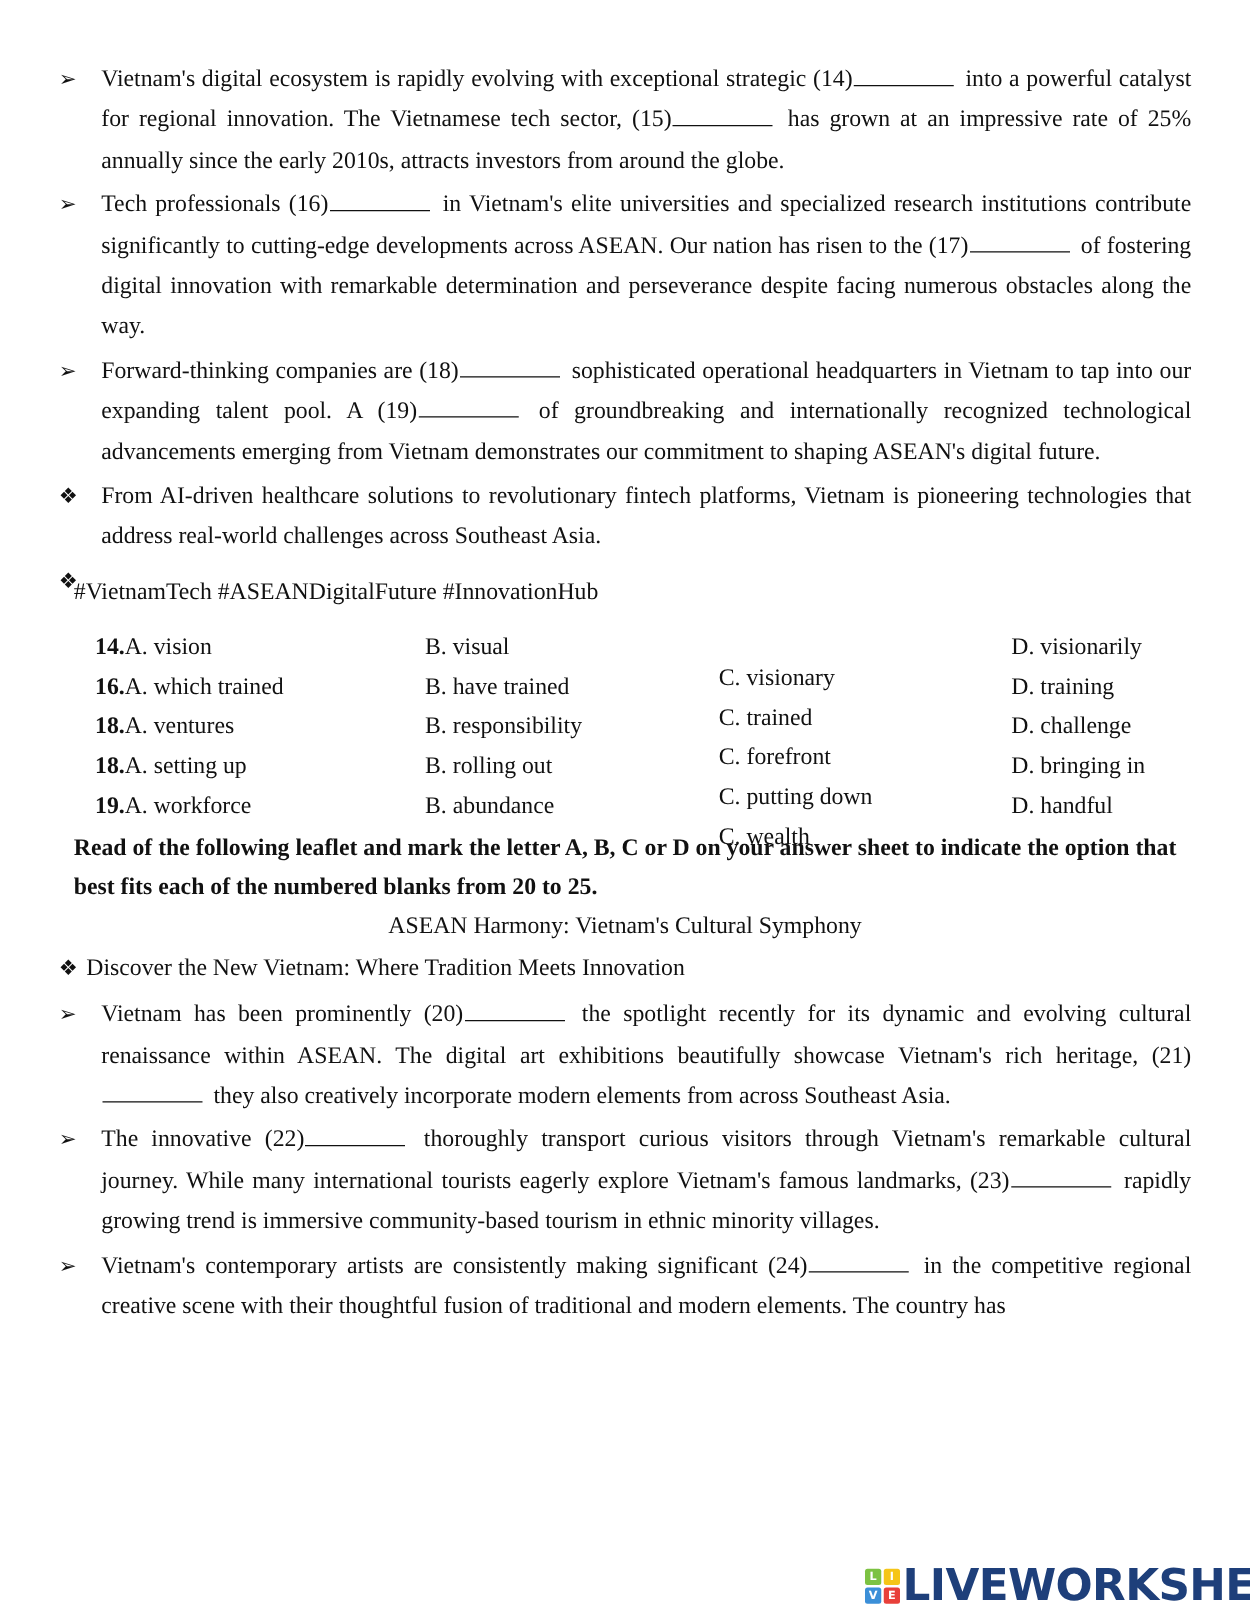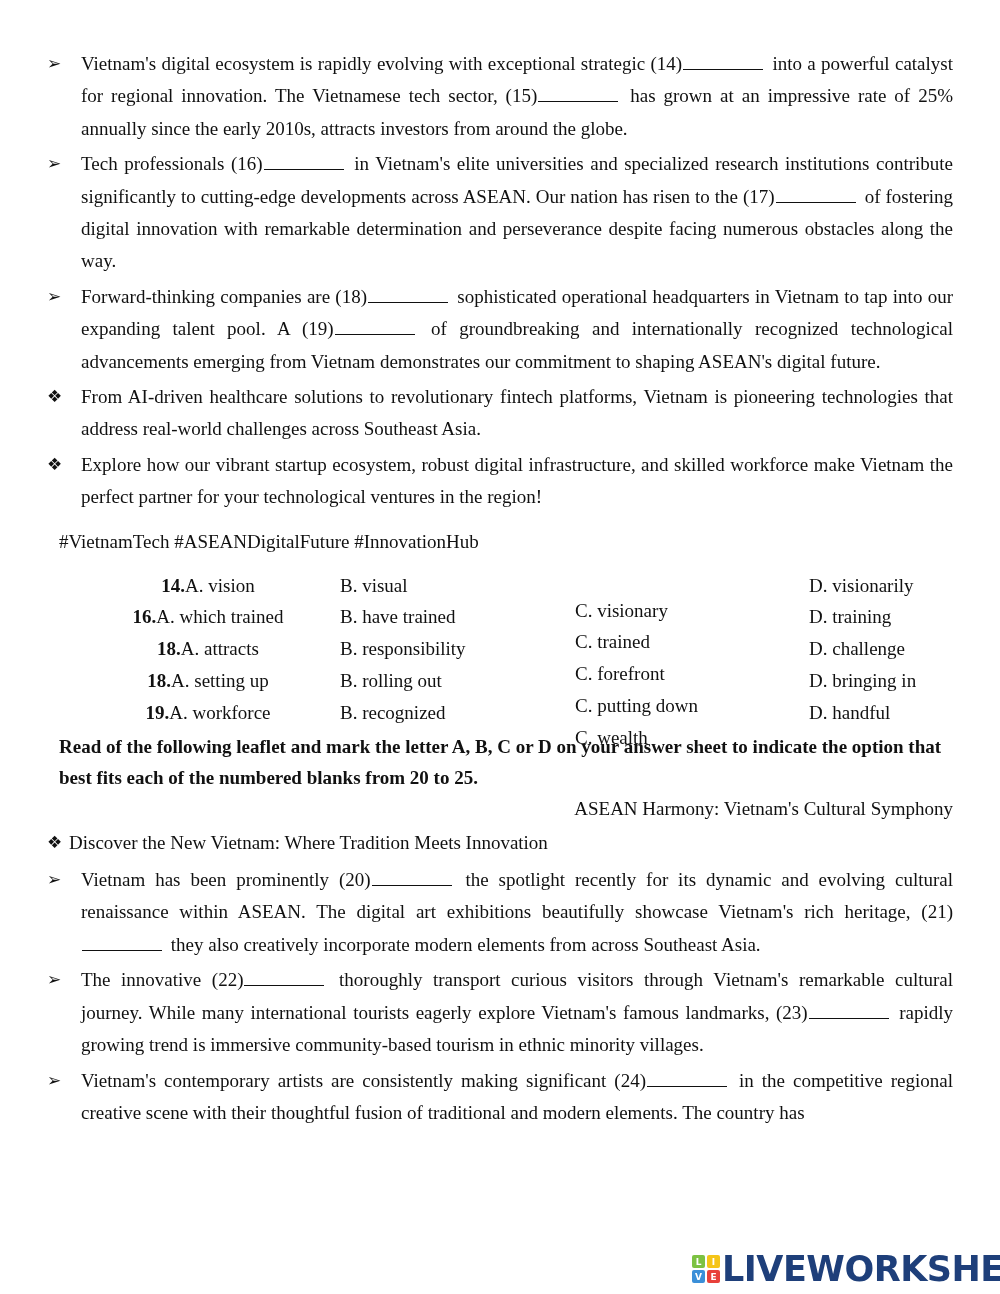--- a/index.html
+++ b/index.html
@@ -17,26 +17,26 @@
     position: absolute; left: 0; top: 0; width: 24px; display: inline-block;
     font-size: 17px;
   }
   .blank {
     display: inline-block; width: 80px; border-bottom: 1.4px solid #111;
     height: 16px; vertical-align: baseline; margin: 0 4px 0 1px;
   }
   .hashtags { line-height: 32px; margin: 12px; }
   .options { margin: 0 0 0 29px; }
   .opt-row { display: flex; height: 31.8px; line-height: 31.8px; }
-  .opt-row .c1 { width: 264px; text-align: center; }
+  .opt-row .c1 { width: 264px; }
   .opt-row .c2 { width: 235px; }
   .opt-row .c3 { width: 234px; margin-top: 25px; }
   .opt-row .num { font-weight: bold; }
   .instruction { font-weight: bold; line-height: 31px; margin: 2px 0 0 12px; }
-  .leaflet-title { text-align: right; line-height: 32px; margin: 0 0 2px 0; }
+  .leaflet-title { text-align: center; line-height: 32px; margin: 0 0 2px 0; }
   .logo {
     position: absolute; left: 692px; top: 1253px; height: 32px;
     display: flex; align-items: center;
   }
   .logo-grid {
     display: grid; grid-template-columns: 13px 13px; grid-template-rows: 13px 13px;
     gap: 2px; margin-right: 2px;
   }
   .logo-grid span {
     display: flex; align-items: center; justify-content: center;
@@ -51,53 +51,53 @@
 </head>
 <body>
 
 <div class="page">
 
   <div id="sec1">
       <div class="para"><span class="bullet">➢</span><span>Vietnam's digital ecosystem is rapidly evolving with exceptional strategic (14)</span><span class="blank"></span><span> into a powerful catalyst for regional innovation. The Vietnamese tech sector, (15)</span><span class="blank"></span><span> has grown at an impressive rate of 25% annually since the early 2010s, attracts investors from around the globe.</span></div>
       <div class="para"><span class="bullet">➢</span><span>Tech professionals (16)</span><span class="blank"></span><span> in Vietnam's elite universities and specialized research institutions contribute significantly to cutting-edge developments across ASEAN. Our nation has risen to the (17)</span><span class="blank"></span><span> of fostering digital innovation with remarkable determination and perseverance despite facing numerous obstacles along the way.</span></div>
       <div class="para"><span class="bullet">➢</span><span>Forward-thinking companies are (18)</span><span class="blank"></span><span> sophisticated operational headquarters in Vietnam to tap into our expanding talent pool. A (19)</span><span class="blank"></span><span> of groundbreaking and internationally recognized technological advancements emerging from Vietnam demonstrates our commitment to shaping ASEAN's digital future.</span></div>
       <div class="para"><span class="bullet">❖</span><span>From AI-driven healthcare solutions to revolutionary fintech platforms, Vietnam is pioneering technologies that address real-world challenges across Southeast Asia.</span></div>
-      <div class="para"><span class="bullet">❖</span><span>Explore how our vibrant startup ecosystem, robust digital infrastructure, and skilled workforce make Vietnam the perfect partner for your technological ventures in the region!</span></div>
+      <div class="para"><span class="bullet">❖</span></div>
     </div>
 
   <p class="hashtags">#VietnamTech #ASEANDigitalFuture #InnovationHub</p>
 
   <div class="options" id="options">
       <div class="opt-row">
         <div class="c1"><span class="num">14.</span><span>A. vision</span></div>
         <div class="c2"><span>B. visual</span></div>
         <div class="c3"><span>C. visionary</span></div>
         <div class="c4"><span>D. visionarily</span></div>
       </div>
       <div class="opt-row">
         <div class="c1"><span class="num">16.</span><span>A. which trained</span></div>
         <div class="c2"><span>B. have trained</span></div>
         <div class="c3"><span>C. trained</span></div>
         <div class="c4"><span>D. training</span></div>
       </div>
       <div class="opt-row">
-        <div class="c1"><span class="num">18.</span><span>A. attracts</span></div>
+        <div class="c1"><span class="num">18.</span><span>A. ventures</span></div>
         <div class="c2"><span>B. responsibility</span></div>
         <div class="c3"><span>C. forefront</span></div>
         <div class="c4"><span>D. challenge</span></div>
       </div>
       <div class="opt-row">
         <div class="c1"><span class="num">18.</span><span>A. setting up</span></div>
         <div class="c2"><span>B. rolling out</span></div>
         <div class="c3"><span>C. putting down</span></div>
         <div class="c4"><span>D. bringing in</span></div>
       </div>
       <div class="opt-row">
         <div class="c1"><span class="num">19.</span><span>A. workforce</span></div>
-        <div class="c2"><span>B. recognized</span></div>
+        <div class="c2"><span>B. abundance</span></div>
         <div class="c3"><span>C. wealth</span></div>
         <div class="c4"><span>D. handful</span></div>
       </div>
     </div>
 
   <p class="instruction">Read of the following leaflet and mark the letter A, B, C or D on your answer sheet to indicate the option that best fits each of the numbered blanks from 20 to 25.</p>
 
   <p class="leaflet-title">ASEAN Harmony: Vietnam's Cultural Symphony</p>
 
   <div class="para" style="padding-left:22px;margin-bottom:5px">

